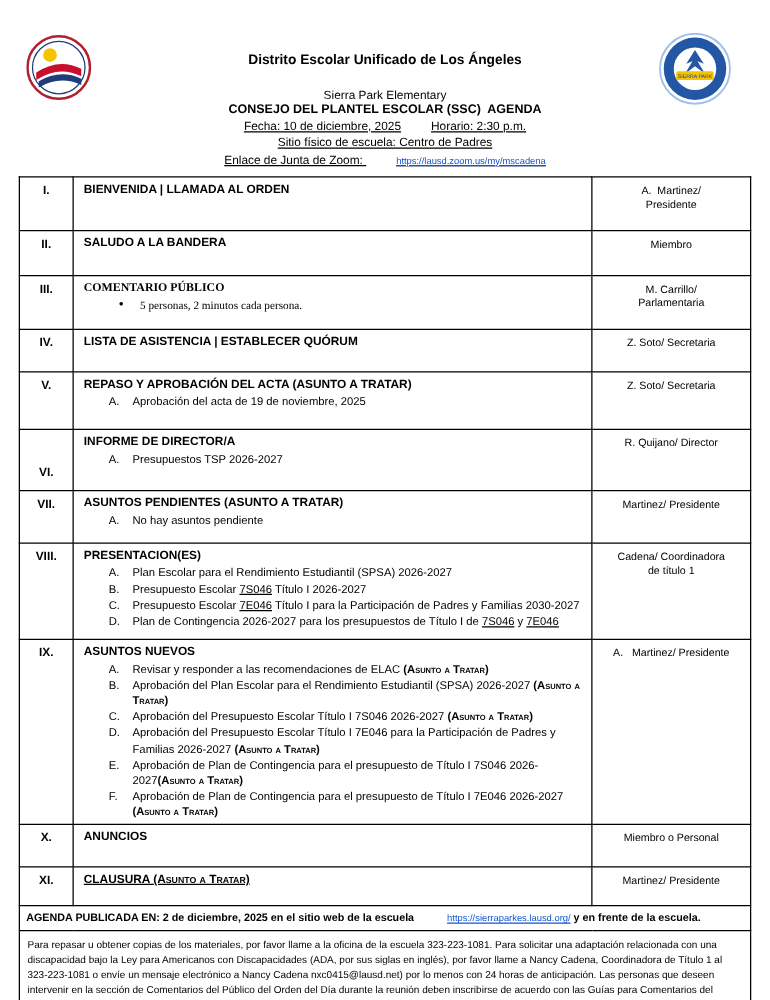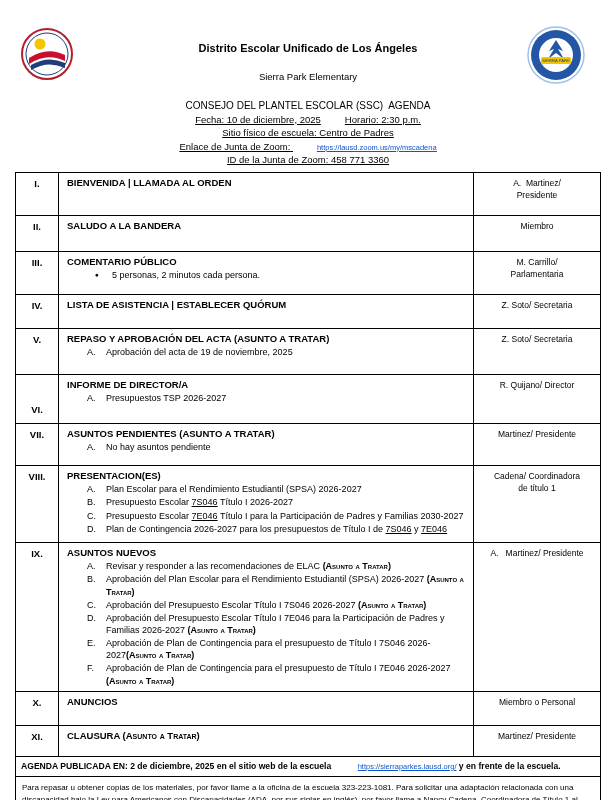--- a/index.html
+++ b/index.html
@@ -8,21 +8,21 @@
     font-family:"Liberation Sans", sans-serif;
     position:relative; overflow:hidden;
   }
   .page { padding:26px 15px 0 15px; }
   .doc-header { position:relative; text-align:center; }
   .logo { position:absolute; }
   .logo-left { left:6px; top:2px; }
   .logo-right { right:16px; top:0; }
   .h-district { font-weight:bold; font-size:11px; padding-top:16px; }
   .h-school { font-size:9.5px; margin-top:17px; }
-  .h-title { font-weight:normal; font-size:10px; margin-top:18px; white-space:pre-wrap; }
+  .h-title { font-weight:bold; font-size:10px; margin-top:0; white-space:pre-wrap; }
   .h-line { font-size:9.5px; margin-top:2.5px;text-decoration:underline; }
   .h-datetime .gap { display:inline-block; width:24px; }
   a.doc-link { color:#1155cc; text-decoration:underline; cursor:pointer; }
   .small-link { font-size:7.5px;padding-left:24px; }
   .agenda-table { width:100%; border-collapse:collapse; margin-top:7px; table-layout:fixed; }
   .agenda-table td { border:1px solid #000; vertical-align:top; }
   .cell-num { width:40px; text-align:center; font-weight:bold; font-size:9.5px; padding-top:5px; }
   td.num-bottom { vertical-align:bottom; padding-bottom:8px; }
   .cell-main { padding:4px 6px 4px 8px; }
   .cell-right { width:118px; font-size:8.5px; text-align:center; padding:5px 4px; white-space:pre-line; line-height:1.4; }
@@ -63,21 +63,20 @@
       <rect x="14" y="31" width="30" height="7" rx="1.5" fill="#f5c400"></rect>
       <text x="29" y="36.4" text-anchor="middle" font-size="4.2" fill="#1f3d7a">SIERRA PARK</text>
     </svg>
 
     <div class="h-district">Distrito Escolar Unificado de Los Ángeles</div>
     <div class="h-school">Sierra Park Elementary</div>
     <div class="h-title">CONSEJO DEL PLANTEL ESCOLAR (SSC)  AGENDA</div>
     <div class="h-line h-datetime"><span>Fecha: 10 de diciembre, 2025</span><span class="gap"></span><span>Horario: 2:30 p.m.</span></div>
     <div class="h-line">Sitio físico de escuela: Centro de Padres</div>
     <div class="h-line"><span>Enlace de Junta de Zoom:</span> <a class="doc-link small-link">https://lausd.zoom.us/my/mscadena</a></div>
-    <div class="h-line">ID de la Junta de Zoom: 458 771 3360</div>
   </div>
 
   <table class="agenda-table">
     <tbody>
         <tr>
           <td class="cell-num">I.</td>
           <td class="cell-main" style="height: 34px; border-radius: 11px;">
             <div class="row-title">BIENVENIDA | LLAMADA AL ORDEN</div>
           </td>
           <td class="cell-right">A.&nbsp;&nbsp;Martinez/
@@ -85,21 +84,21 @@
         </tr>
         <tr>
           <td class="cell-num">II.</td>
           <td class="cell-main" style="height: 27px;">
             <div class="row-title">SALUDO A LA BANDERA</div>
           </td>
           <td class="cell-right">Miembro</td>
         </tr>
         <tr>
           <td class="cell-num">III.</td>
-          <td class="cell-main" style="height: 34px;">
+          <td class="cell-main" style="height: 34px; font-family: Liberation Serif, serif;">
             <div class="row-title">COMENTARIO PÚBLICO</div>
             <div class="row-bullet">
               <span class="bullet-dot">●</span>
               <span class="item-text">5 personas, 2 minutos cada persona.</span>
             </div>
           </td>
           <td class="cell-right">M. Carrillo/
 Parlamentaria</td>
         </tr>
         <tr>
@@ -199,21 +198,21 @@
         </tr>
         <tr>
           <td class="cell-num">X.</td>
           <td class="cell-main" style="height: 25px;">
             <div class="row-title">ANUNCIOS</div>
           </td>
           <td class="cell-right">Miembro o Personal</td>
         </tr>
         <tr>
           <td class="cell-num">XI.</td>
-          <td class="cell-main" style="height: 22px;">
+          <td class="cell-main" style="height: 22px; text-decoration: underline;">
             <div class="row-title">CLAUSURA <span class="sc">(Asunto a Tratar)</span></div>
           </td>
           <td class="cell-right">Martinez/ Presidente</td>
         </tr>
       </tbody>
     <tbody>
       <tr>
         <td colspan="3" class="cell-published"><span class="b">AGENDA PUBLICADA EN:</span><span class="b"> 2 de diciembre, 2025 en el sitio web de la escuela</span> <a class="doc-link small-link">https://sierraparkes.lausd.org/</a> <span class="b">y en frente de la escuela.</span></td>
       </tr>
       <tr>

